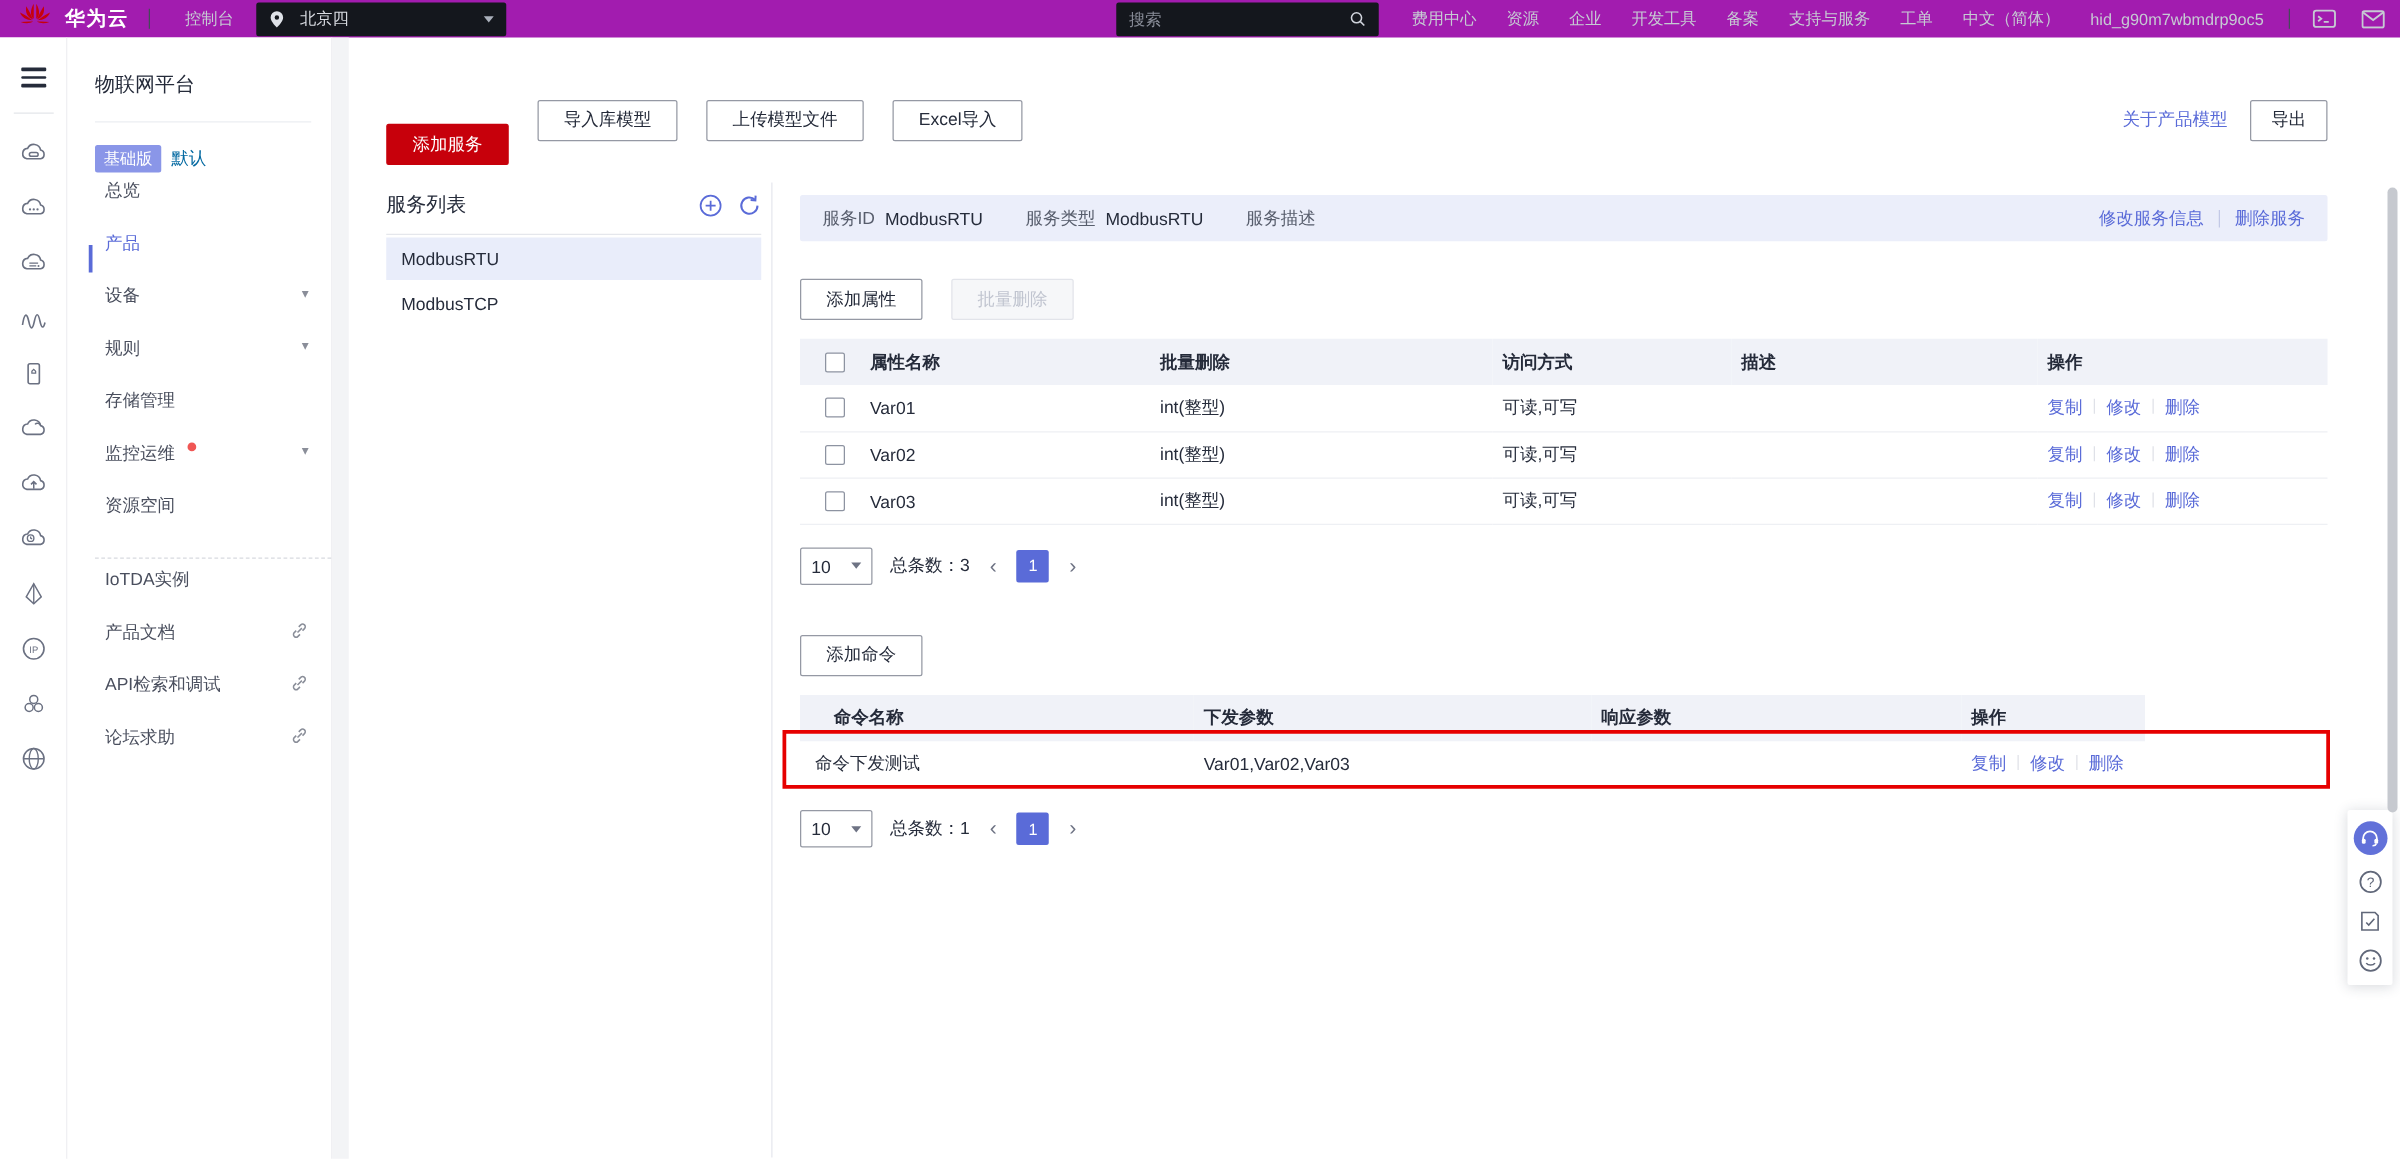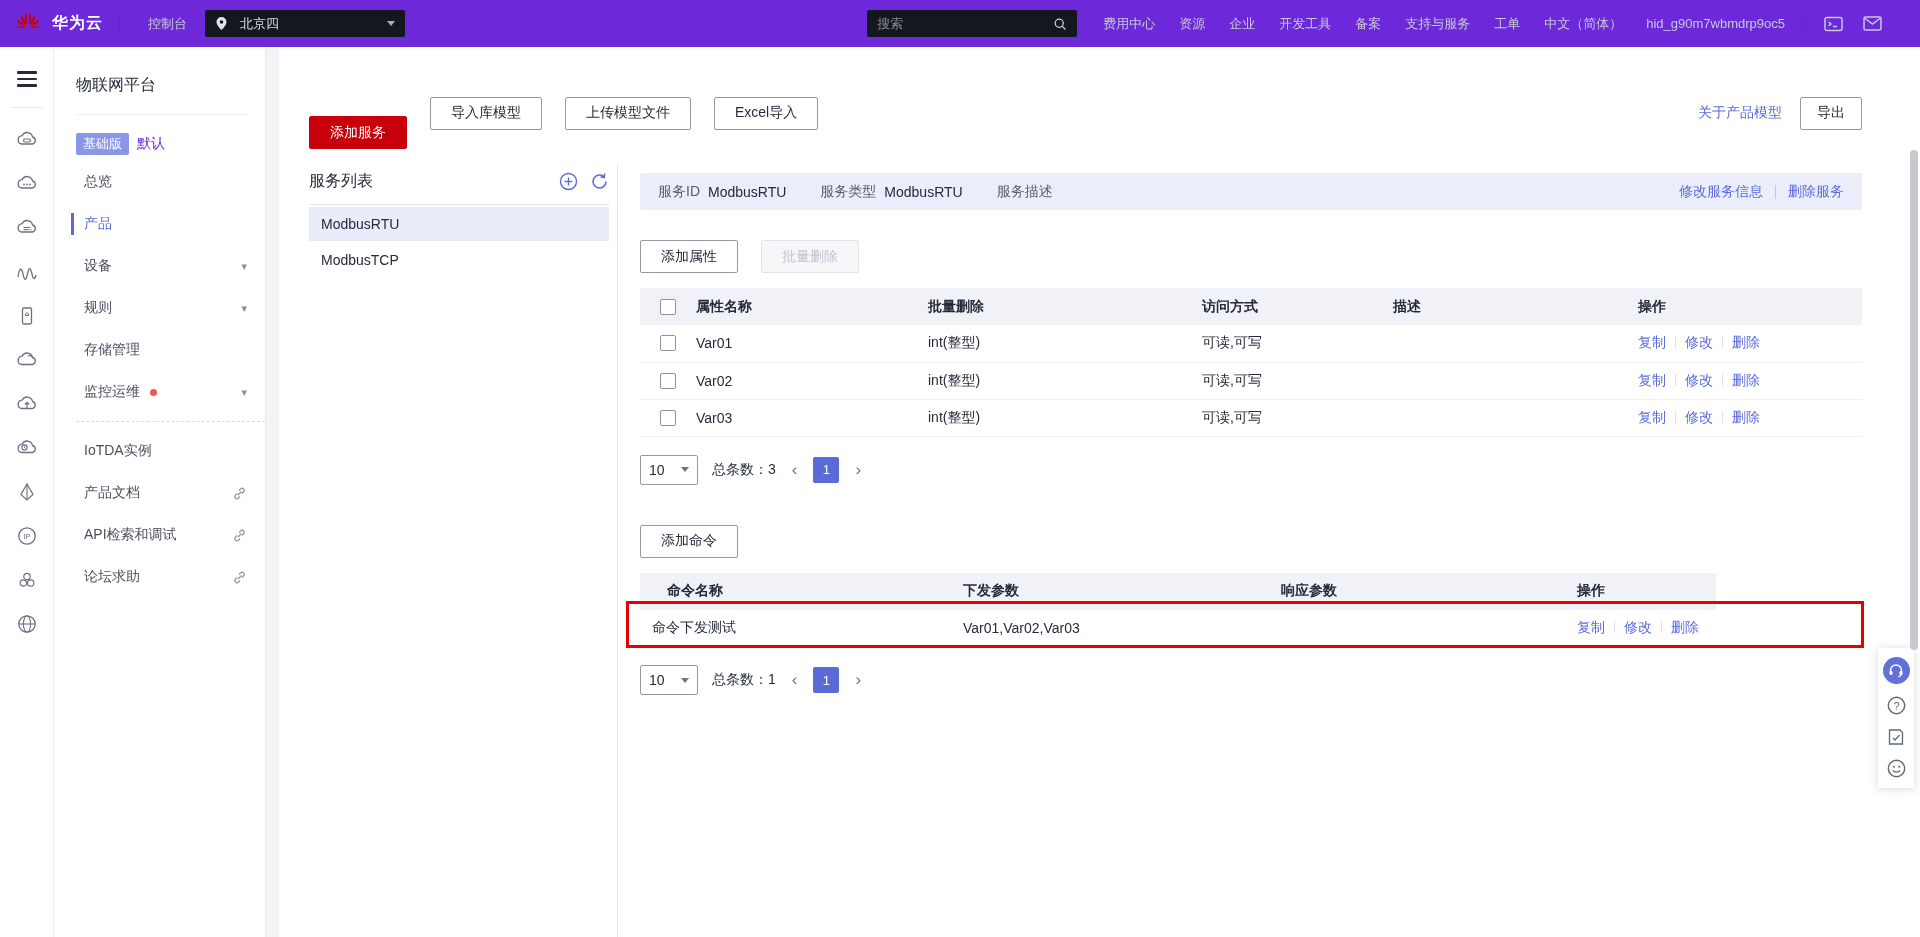--- a/index.html
+++ b/index.html
@@ -1,20 +1,20 @@
 <!DOCTYPE html>
 <html><head>
 <meta charset="utf-8">
 <style>
   * { margin:0; padding:0; box-sizing:border-box; }
   html,body { width:1920px; height:937px; overflow:hidden; background:#fff;
     font-family:"Liberation Sans","DejaVu Sans",sans-serif; color:#252b3a; font-size:14px; }
 
   
-  .topbar { height:47px; background:#6d28d9; display:flex; align-items:center; padding:0 28px 0 14px; }
+  .topbar { height:30px; background:#a21caf; display:flex; align-items:center; padding:0 2px 0 14px; }
   .brand { display:flex; align-items:center; gap:10px; }
   .brand-name { color:#fff; font-size:16px; font-weight:bold; letter-spacing:1px; }
   .tb-divider { width:1px; height:16px; background:#454b58; margin:0 16px; }
   .tb-link { color:#c6cad3; font-size:13px; margin:0 12px; cursor:pointer; white-space:nowrap; }
   .region-select { display:flex; align-items:center; gap:12px; background:#14171d; border-radius:2px;
     height:27px; padding:0 10px; width:200px; margin-left:6px; color:#d8dbe1; font-size:13px; cursor:pointer; }
   .region-select .grow { flex:1; }
   .caret-down { width:0; height:0; border-left:4px solid transparent; border-right:4px solid transparent; border-top:5px solid #aab0bb; }
   .tb-search { margin-left:auto; display:flex; align-items:center; background:#14171d; border-radius:2px;
     height:27px; width:210px; padding:0 10px; }
@@ -31,22 +31,22 @@
   .hamburger { margin:20px 0 16px; cursor:pointer; }
   .hamburger span { display:block; width:20px; height:2.5px; background:#252b3a; margin:4px 0; border-radius:1px; }
   .rail-divider { width:32px; height:1px; background:#e4e6ea; margin-bottom:10px; }
   .rail-ico { height:44px; display:flex; align-items:center; justify-content:center; width:100%; cursor:pointer; color:#6b7182; }
 
   .sidebar { width:212px; background:#fff; border-right:1px solid #ebebef; flex-shrink:0; padding:28px 0 0 0; }
   .sb-title { font-size:16px; color:#252b3a; padding:0 20px 18px 22px; }
   .sb-divider { height:1px; background:#eceef2; margin:0 16px 18px 22px; }
   .sb-version { display:flex; align-items:center; gap:8px; padding:0 20px 6px 22px; }
   .sb-badge { background:#8a96e8; color:#fff; font-size:13px; padding:2px 7px; border-radius:2px; }
-  .sb-badge-val { color:#6d28d9; font-size:14px; }
-  .sb-item { position:relative; display:flex; align-items:center; height:42px; padding:0 18px 0 30px; color:#4a4f5e; cursor:pointer; }
+  .sb-badge-val { color:#0369a1; font-size:14px; }
+  .sb-item { position:relative; display:flex; align-items:flex-start; height:42px; padding:0 18px 0 30px; color:#4a4f5e; cursor:pointer; }
   .sb-item .lbl { flex:1; }
   .sb-item.active { color:#5a6bd8; }
   .sb-item.active::before { content:""; position:absolute; left:17px; top:10px; bottom:10px; width:3px; background:#5a6bd8; }
   .sb-chevron { color:#8a8e99; font-size:11px; }
   .sb-dot { width:7px; height:7px; border-radius:50%; background:#f05654; margin-left:10px; flex:none; }
   .sb-dashed { border-top:1px dashed #d8dae0; margin:8px 0 8px 22px; }
   .link-ico { color:#8a8e99; }
 
   .sb-scrollstrip { width:13px; background:#f3f4f6; flex-shrink:0; }
 
@@ -289,20 +289,23 @@
       <span class="sb-chevron">▾</span>
     </div>
     <div class="sb-item">
       <span class="lbl">存储管理</span>
     </div>
     <div class="sb-item">
       <span>监控运维</span>
       <span class="sb-dot"></span>
       <span class="lbl"></span>
       <span class="sb-chevron">▾</span>
+    </div>
+    <div class="sb-item">
+      <span class="lbl">资源空间</span>
     </div>
     <div class="sb-dashed"></div>
     <div class="sb-item">
       <span class="lbl">IoTDA实例</span>
     </div>
     <div class="sb-item">
       <span class="lbl">产品文档</span>
       <span class="link-ico">
         <svg width="15" height="15" viewBox="0 0 15 15">
             <path d="M6 9 L9.5 5.5 M7 4.5 L8.6 2.9 a2.1 2.1 0 0 1 3 3 L10 7.5 M8 10.5 L6.4 12.1 a2.1 2.1 0 0 1 -3 -3 L5 7.5" fill="none" stroke="currentColor" stroke-width="1.2"></path>

